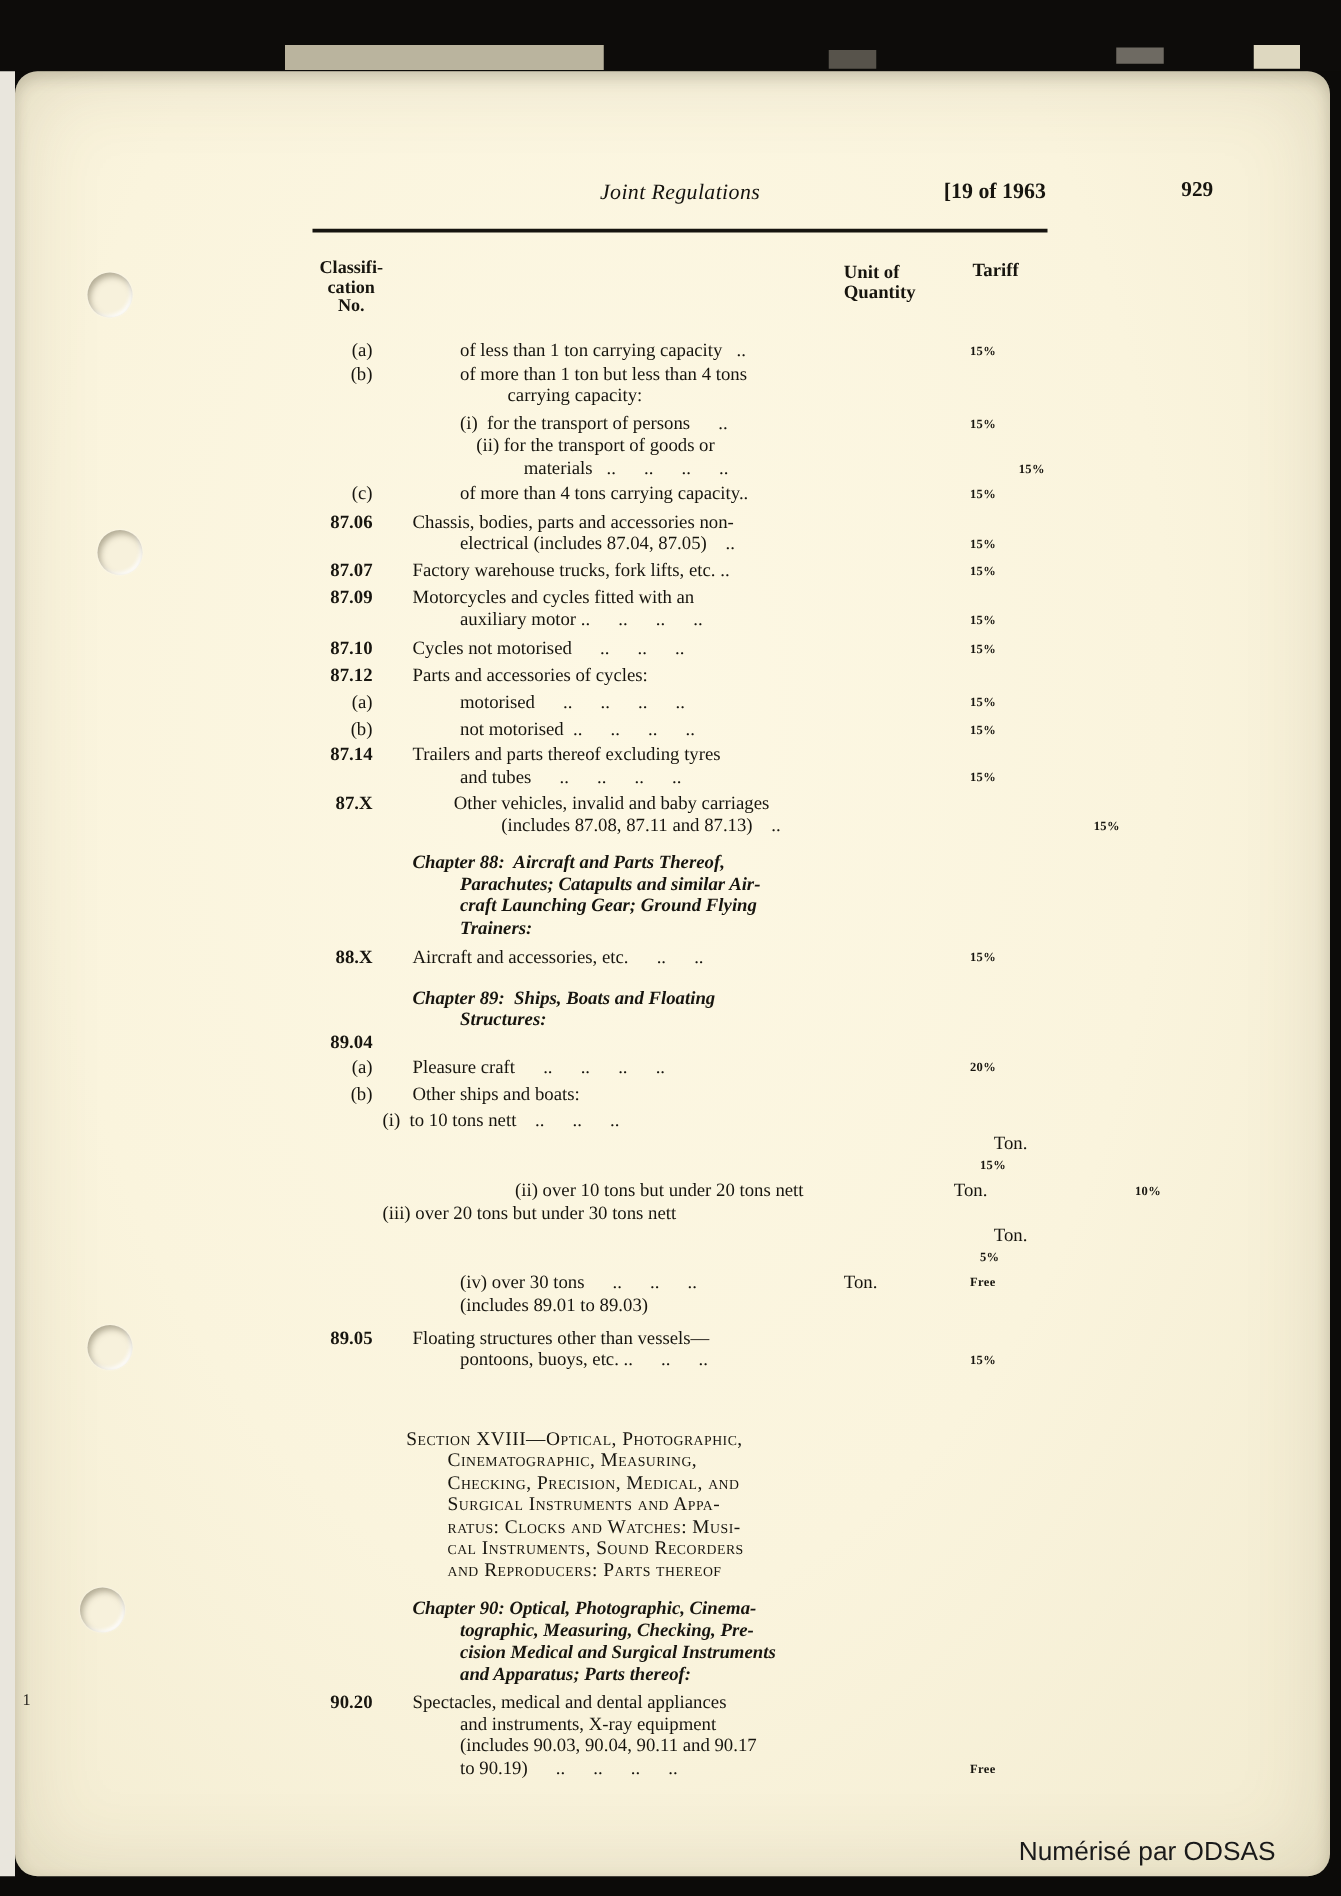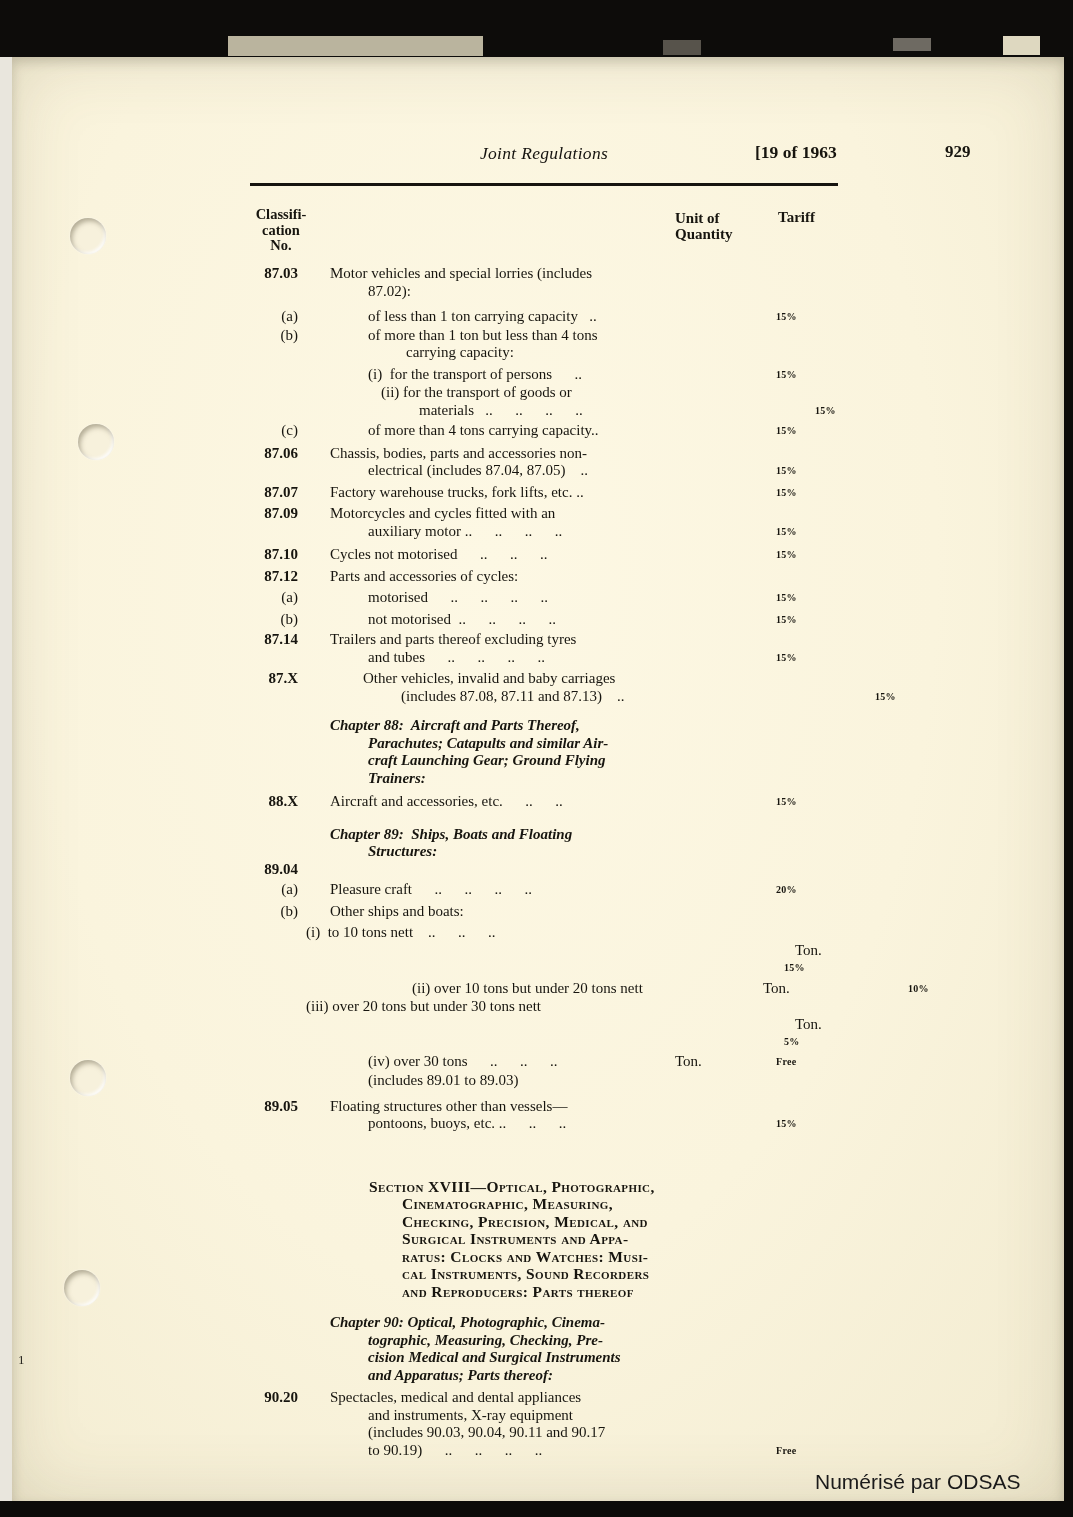--- a/index.html
+++ b/index.html
@@ -14,20 +14,21 @@
   .a1{left:228px;top:36px;width:255px;height:20px;background:#d9d2b9;opacity:.85;}
   .a2{left:663px;top:40px;width:38px;height:15px;background:#57534b;}
   .a3{left:893px;top:38px;width:38px;height:13px;background:#6e6a62;}
   .a4{left:1003px;top:36px;width:37px;height:19px;background:#ded8c0;}
 
   .paper{
     position:absolute;left:12px;top:57px;width:1052px;height:1444px;
     background:radial-gradient(ellipse at 45% 35%, #fdf8e4 0%, #faf4dd 55%, #f2ebd0 100%);
     box-shadow: inset 0 0 70px rgba(100,90,55,0.16), inset 0 5px 12px rgba(60,55,35,.22);
     color:#17150f;
+    border-radius:18px;
   }
 
   .hole{
     position:absolute;width:36px;height:36px;border-radius:50%;
     background:#f7f1dc;
     box-shadow: inset 2px 3px 5px rgba(110,102,78,.5),
                 inset -2px -2px 3px rgba(255,255,255,.9),
                 0 0 2px rgba(255,255,255,.55);
   }
   .hole1{left:58px;top:161px;}
@@ -53,22 +54,22 @@
   .desc.lvl0{padding-left:38px;text-indent:-38px;}
   .desc.lvl1{padding-left:76px;text-indent:-38px;}
   .unit{width:55px;margin-left:11px;font-size:15px;line-height:17.5px;align-self:flex-end;flex:none;}
   .tariff{width:66px;margin-left:46px;font-size:10px;font-weight:700;line-height:17.5px;align-self:flex-end;flex:none;letter-spacing:.3px;}
 
   .row.chapter .heading-text{
     margin-left:80px;width:352px;padding-left:38px;text-indent:-38px;box-sizing:content-box;
     font-style:italic;font-weight:600;font-size:15px;line-height:17.5px;white-space:pre;
   }
   .row.section .heading-text{
-    margin-left:119px;width:357px;padding-left:33px;text-indent:-33px;box-sizing:content-box;
-    font-variant:small-caps;font-weight:700;font-size:15.5px;line-height:17.5px;white-space:pre;letter-spacing:.4px;
+    margin-left:75px;width:357px;padding-left:33px;text-indent:-33px;box-sizing:content-box;
+    font-variant:small-caps;font-weight:400;font-size:15.5px;line-height:17.5px;white-space:pre;letter-spacing:.4px;
   }
 
   .margin-mark{position:absolute;left:6px;top:1295px;font-size:13px;color:#2a2722;}
   .footer{
     position:absolute;left:803px;top:1413px;
     font-family:"Liberation Sans","DejaVu Sans",sans-serif;
     font-size:21px;color:#1a1a1a;
   }
 </style>
 </head>
@@ -98,27 +99,20 @@
   <div class="col-heads">
     <div class="ch-class">Classifi-
 cation
 No.</div>
     <div class="ch-unit">Unit of
 Quantity</div>
     <div class="ch-tariff">Tariff</div>
   </div>
 
   <div class="rows">
-      <div class="row item">
-        <div class="code">87.03</div>
-        <div class="desc lvl0">Motor vehicles and special lorries (includes
-87.02):</div>
-        <div class="unit"></div>
-        <div class="tariff"></div>
-      </div>
       <div class="row item" style="margin-top: 8px;">
         <div class="code plain">(a)</div>
         <div class="desc lvl1">of less than 1 ton carrying capacity   ..</div>
         <div class="unit"></div>
         <div class="tariff">15%</div>
       </div>
       <div class="row item" style="margin-top: 1px;">
         <div class="code plain">(b)</div>
         <div class="desc lvl1">of more than 1 ton but less than 4 tons
 carrying capacity:</div>

